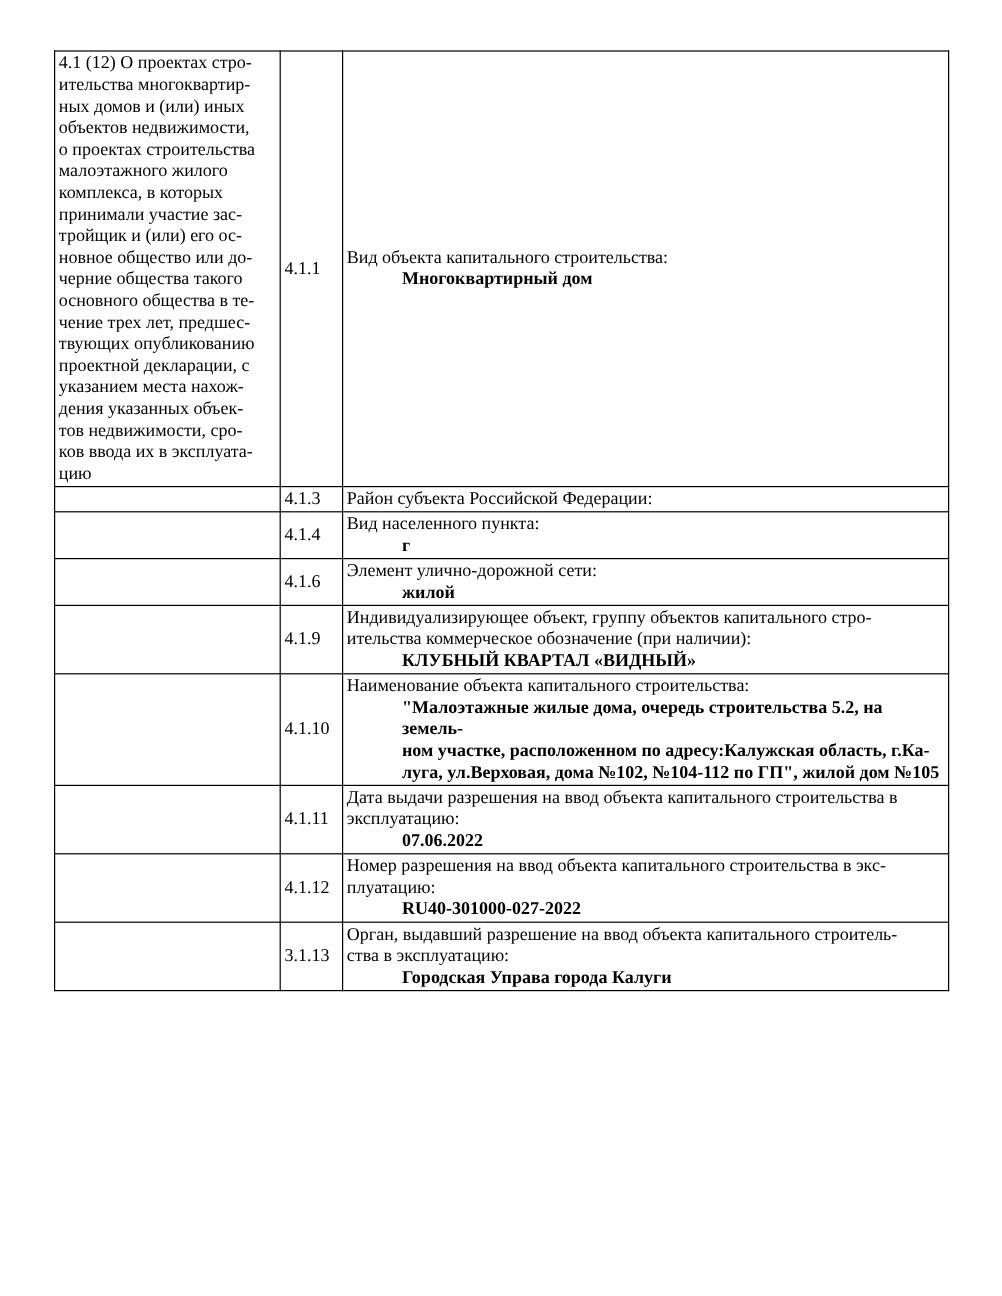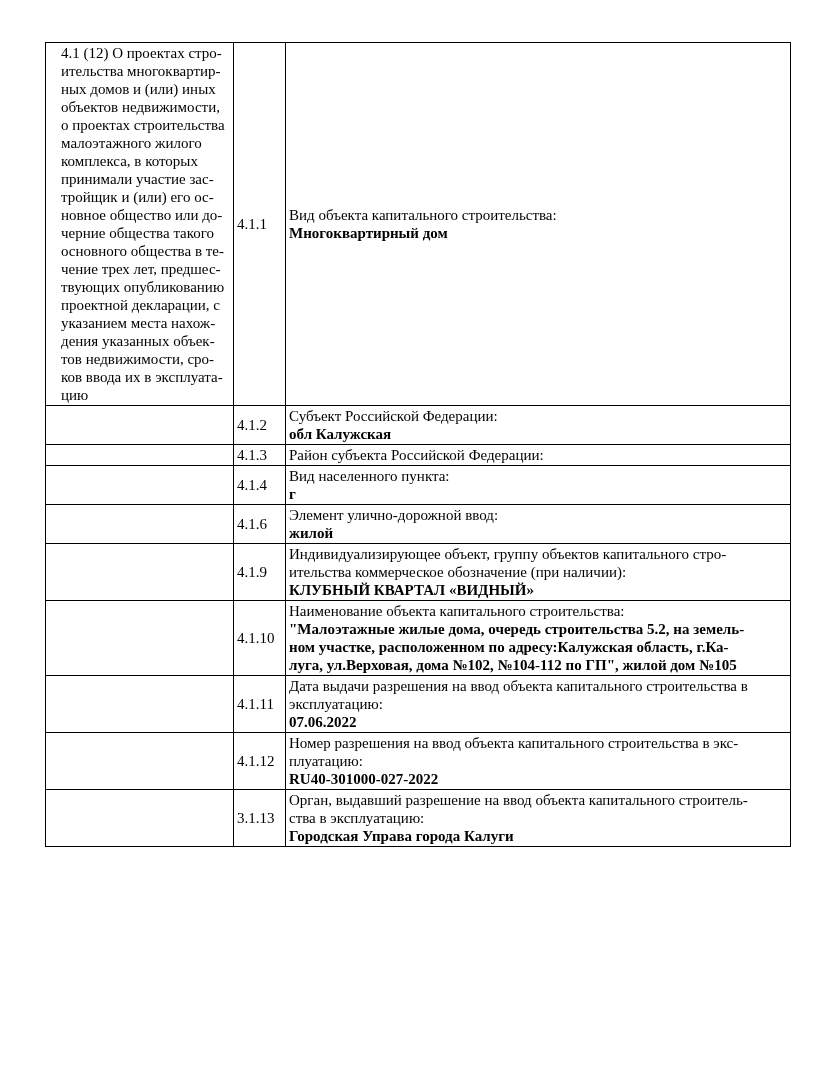--- a/index.html
+++ b/index.html
@@ -34,35 +34,35 @@
     line-height: 18px;
     padding: 1px 3px;
     vertical-align: middle;
     overflow: hidden;
   }
   td.desc-cell {
     vertical-align: top;
   }
   .desc-text {
     white-space: pre-line;
-    margin-left: 12px;
   }
   td.num-cell {
     vertical-align: middle;
     padding-left: 2px;
   }
   td.content-cell {
     vertical-align: middle;
   }
   .label {
     white-space: pre-line;
   }
   .value {
     white-space: pre-line;
     font-weight: bold;
+    margin-left: 46px;
   }
   .value .prefix {
     font-weight: normal;
   }
 </style>
 </head>
 <body>
 
 <div class="page">
   <table class="decl">
@@ -94,48 +94,40 @@
 тов недвижимости, сро-
 ков ввода их в эксплуата-
 цию</div>
         </td>
         <td class="num-cell">4.1.1</td>
         <td class="content-cell">
           <div class="label">Вид объекта капитального строительства:</div>
           <div class="value">Многоквартирный дом</div>
         </td>
       </tr>
-    <tr>
-          <td class="desc-cell"></td>
-          <td class="num-cell">4.1.2</td>
-          <td class="content-cell">
-            <div class="label">Субъект Российской Федерации:</div>
-            <div class="value">обл Калужская</div>
-          </td>
-        </tr>
         <tr>
           <td class="desc-cell"></td>
           <td class="num-cell">4.1.3</td>
           <td class="content-cell">
             <div class="label">Район субъекта Российской Федерации:</div>
           </td>
         </tr>
         <tr>
           <td class="desc-cell"></td>
           <td class="num-cell">4.1.4</td>
           <td class="content-cell">
             <div class="label">Вид населенного пункта:</div>
             <div class="value">г</div>
           </td>
         </tr>
         <tr>
           <td class="desc-cell"></td>
           <td class="num-cell">4.1.6</td>
           <td class="content-cell">
-            <div class="label">Элемент улично-дорожной ввод:</div>
+            <div class="label">Элемент улично-дорожной сети:</div>
             <div class="value">жилой</div>
           </td>
         </tr>
         <tr>
           <td class="desc-cell"></td>
           <td class="num-cell">4.1.9</td>
           <td class="content-cell">
             <div class="label">Индивидуализирующее объект, группу объектов капитального стро-
 ительства коммерческое обозначение (при наличии):</div>
             <div class="value">КЛУБНЫЙ КВАРТАЛ «ВИДНЫЙ»</div>

